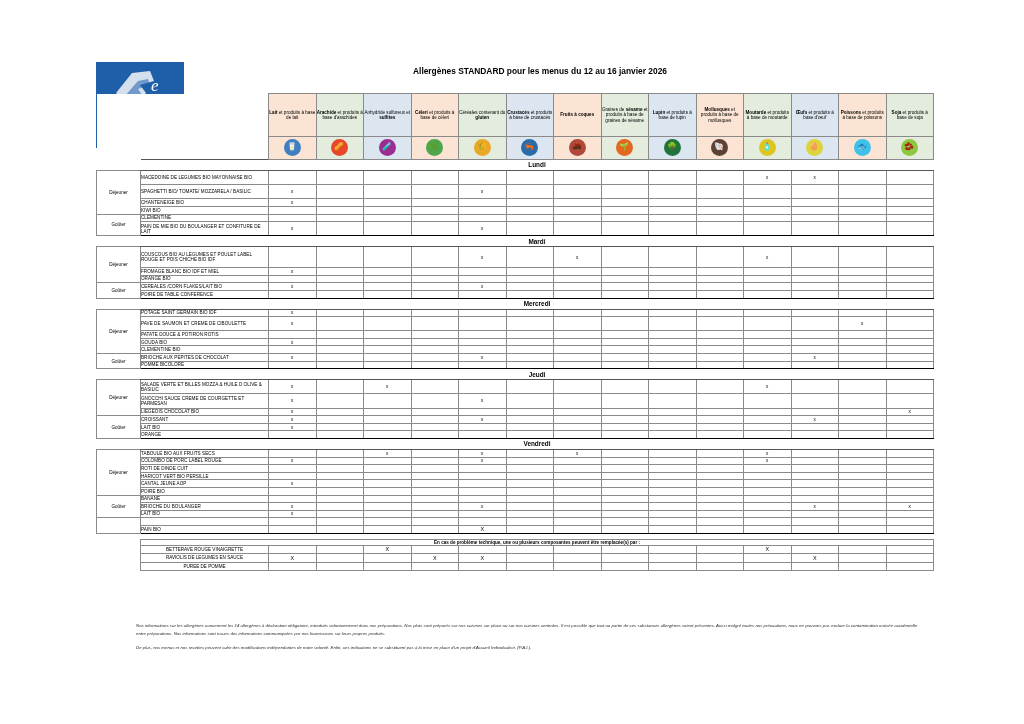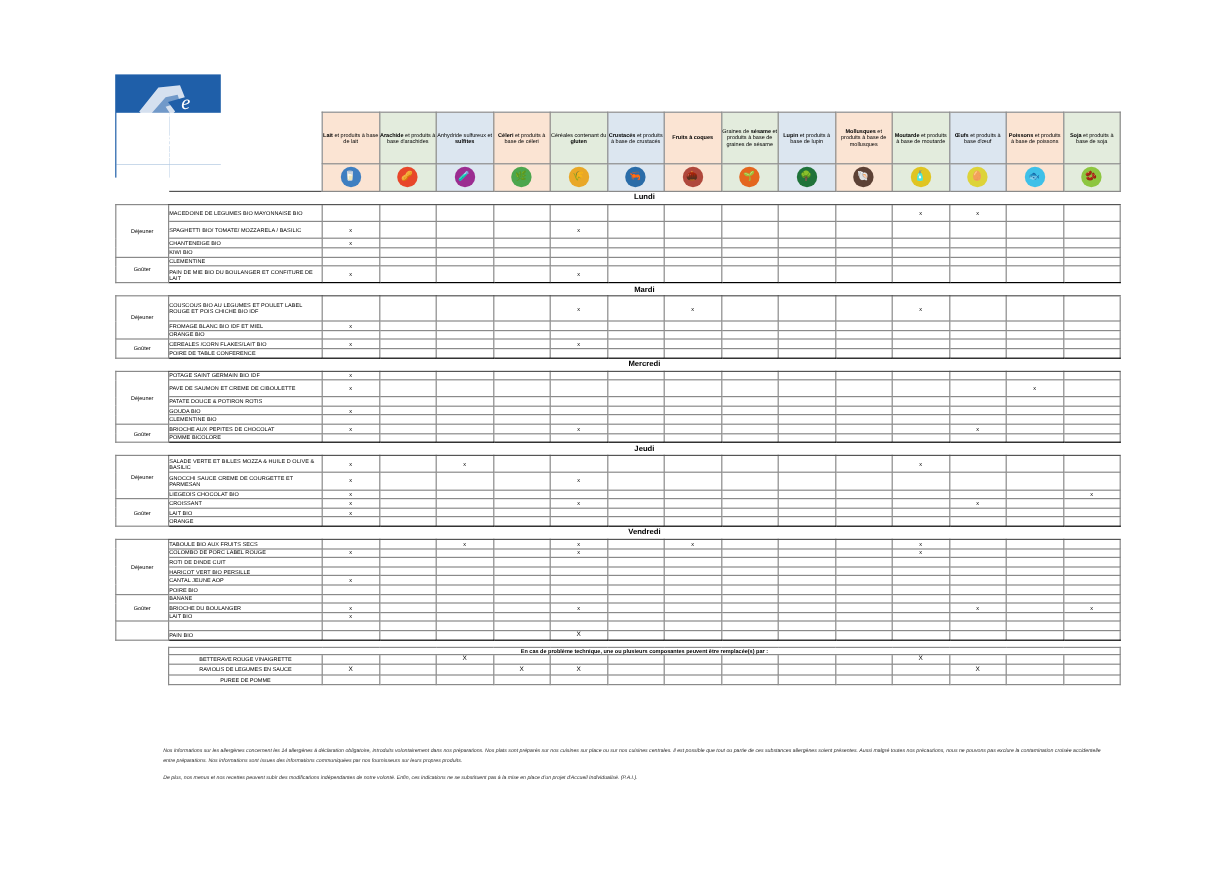--- a/index.html
+++ b/index.html
@@ -135,20 +135,21 @@
       <svg viewBox="0 0 60 44" width="60" height="44" aria-hidden="true">
         <path d="M6 26 L22 6 L40 4 L44 14 L30 18 L36 26 L20 40 Z" fill="#dfe7f2" opacity="0.95"></path>
         <path d="M14 30 L28 14 L38 12 L40 18 L28 22 L32 28 L22 38 Z" fill="#1f5fa9" opacity="0.55"></path>
         <text x="41" y="24" font-family="'Liberation Serif', serif" font-size="17" fill="#ffffff" font-style="italic">e</text>
       </svg>
     </div>
     <div class="logo-caisse">CAISSE</div>
     <div class="logo-ecoles">DES ÉCOLES</div>
   </div>
 
+  <div class="doc-title">Allergènes STANDARD pour les menus du 12 au 16 janvier  2026</div>
 
   <table class="main-table">
     <colgroup id="colgroup-holder">
       <col class="c-meal">
         <col class="c-dish">
     <col class="c-alg">
         <col class="c-alg">
         <col class="c-alg">
         <col class="c-alg">
         <col class="c-alg">

